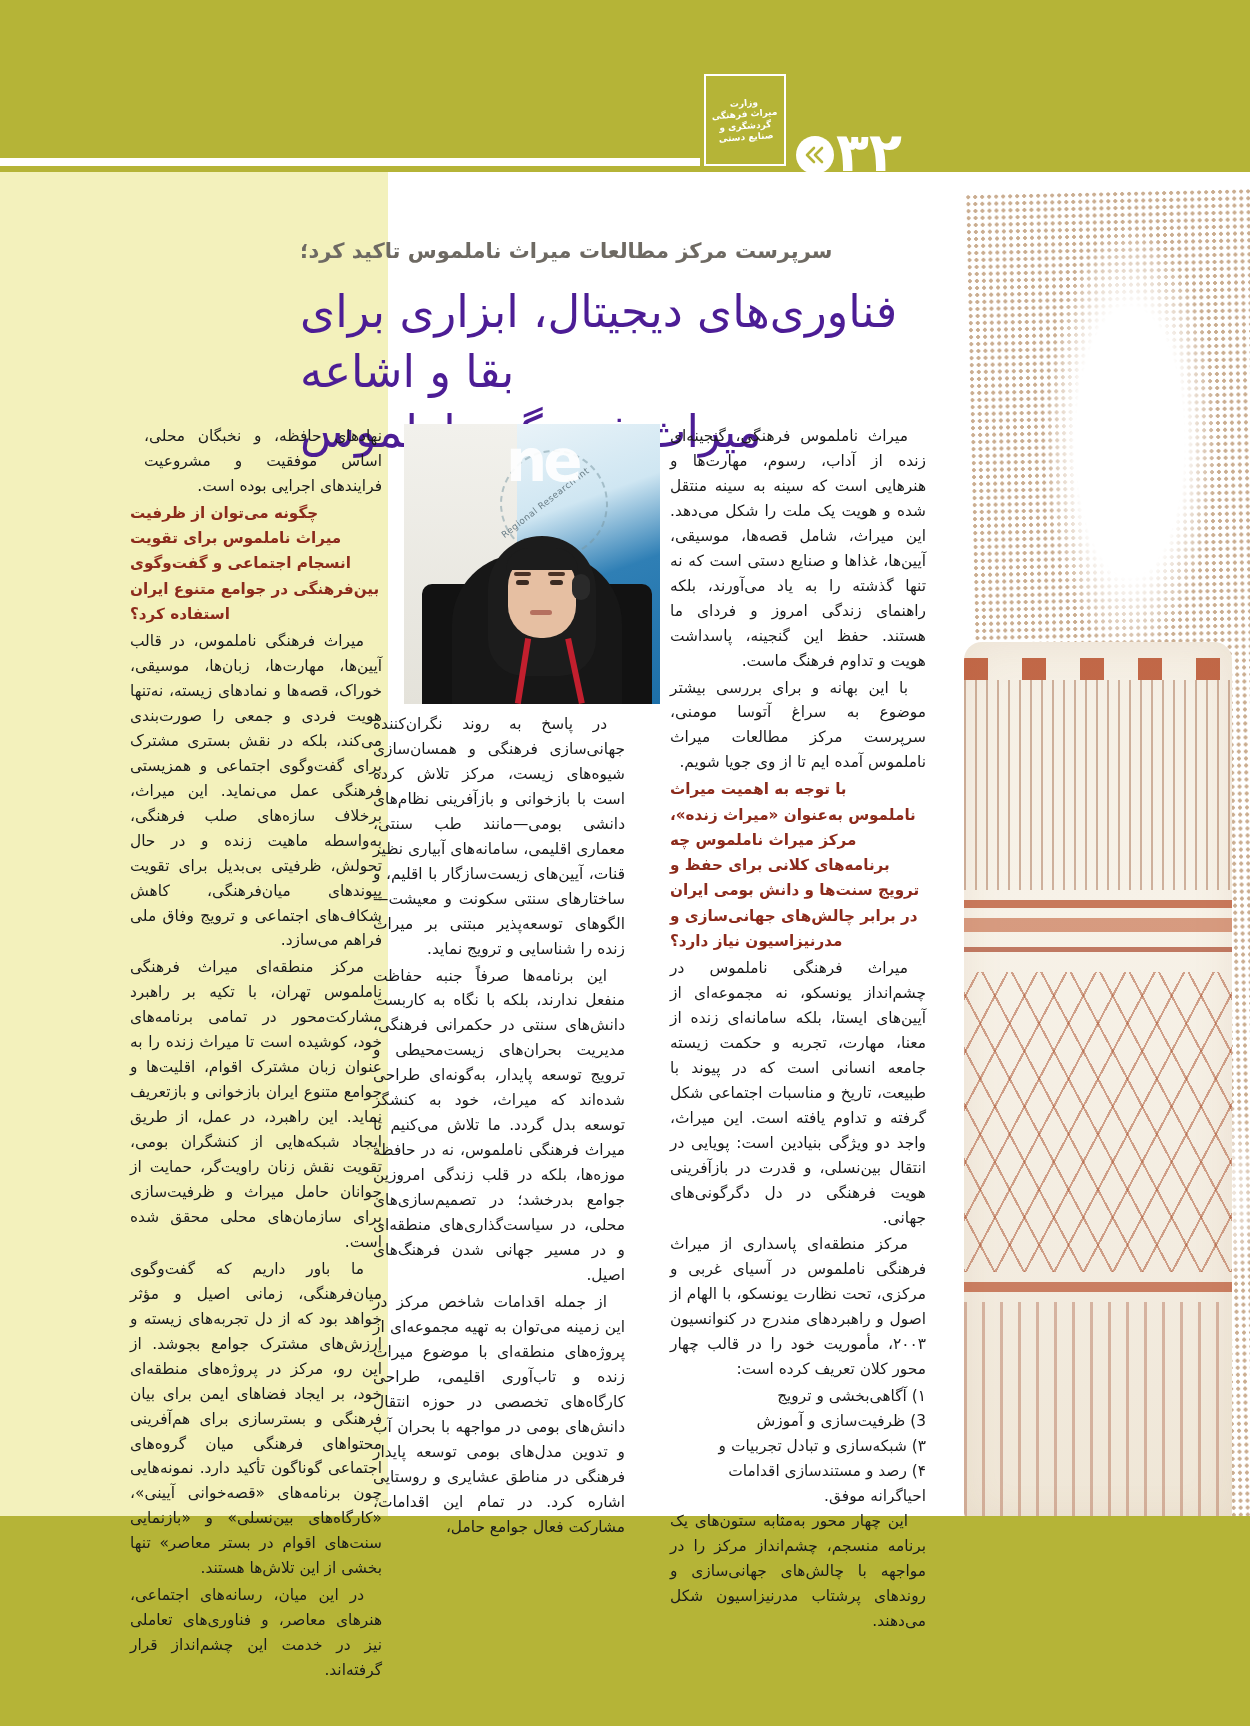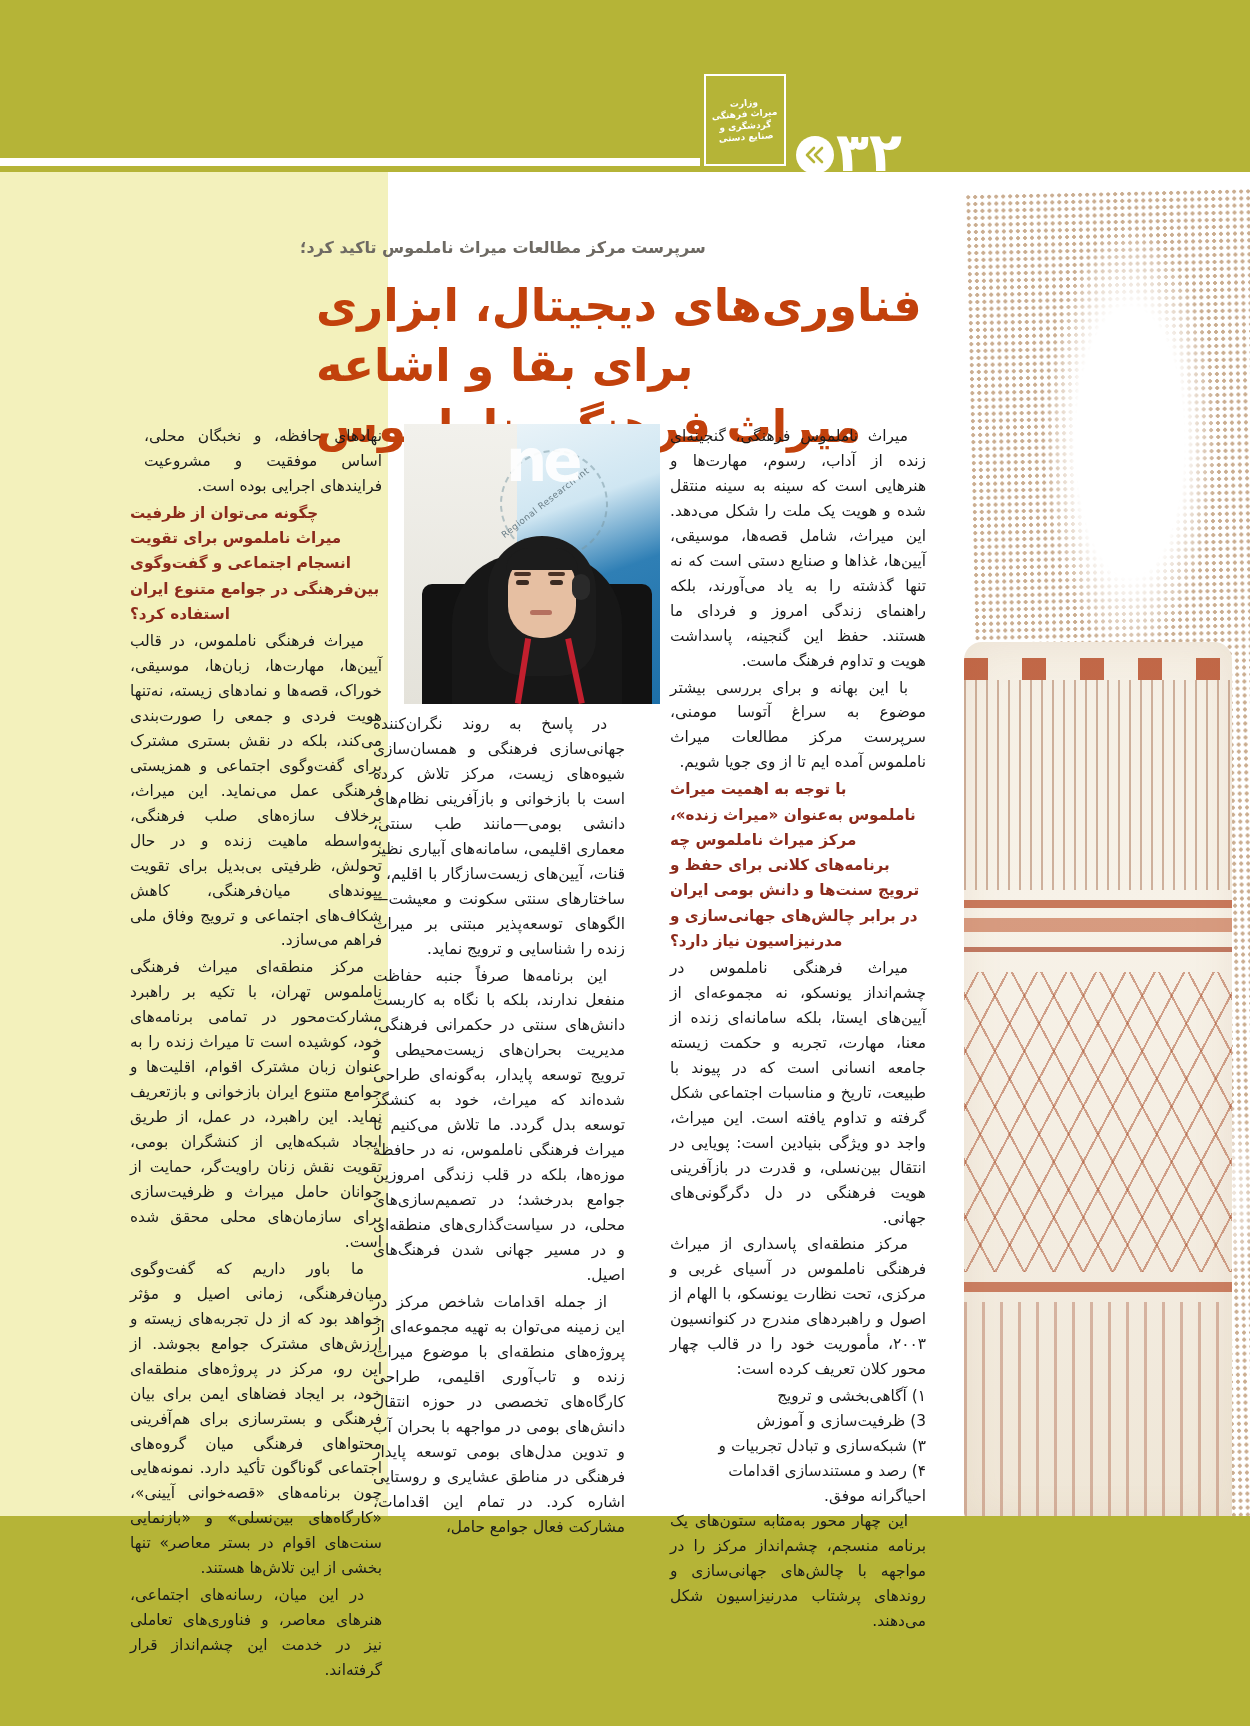--- a/index.html
+++ b/index.html
@@ -131,26 +131,26 @@
     background:
       repeating-linear-gradient(90deg, rgba(160,75,45,.35) 0 3px, transparent 3px 18px);
   }
 
   
   .head-wrap{
     position:absolute;right:310px;top:236px;width:640px;text-align:left;
     direction:rtl;
   }
   .kicker{
-    color:#6e6a63;font-size:16px;font-weight:700;line-height:1.5;
+    color:#6e6a63;font-size:21px;font-weight:700;line-height:1.5;
     margin:0 0 14px 0;text-align:left;
   }
   .headline{
-    color:#c2410c;font-size:45px;font-weight:700;line-height:1.34;
-    margin:16px;text-align:left;letter-spacing:-.5px;
+    color:#4c1d95;font-size:45px;font-weight:400;line-height:1.34;
+    margin:0;text-align:left;letter-spacing:-.5px;
   }
   .headline span{display:block;}
 
   
   .photo{
     position:absolute;left:404px;top:424px;width:256px;height:280px;
     overflow:hidden;background:#d9d4cc;
   }
   .photo .bg-left{position:absolute;left:0;top:0;width:44%;height:100%;
     background:linear-gradient(180deg,#f2f1ec,#e4e2da);}

